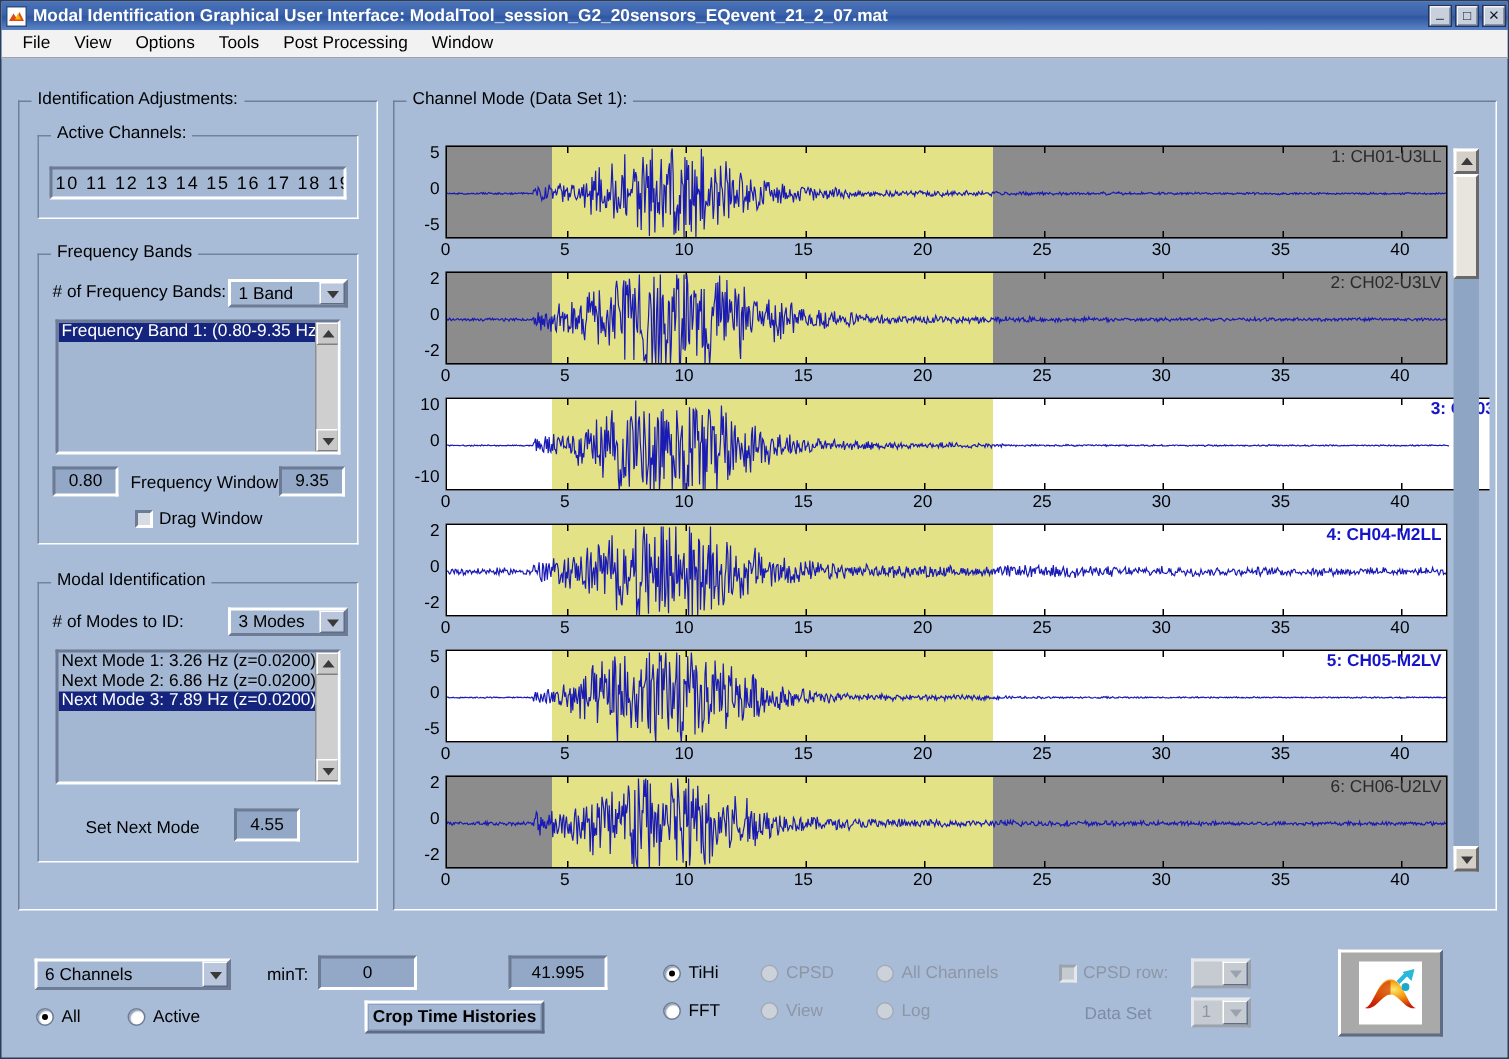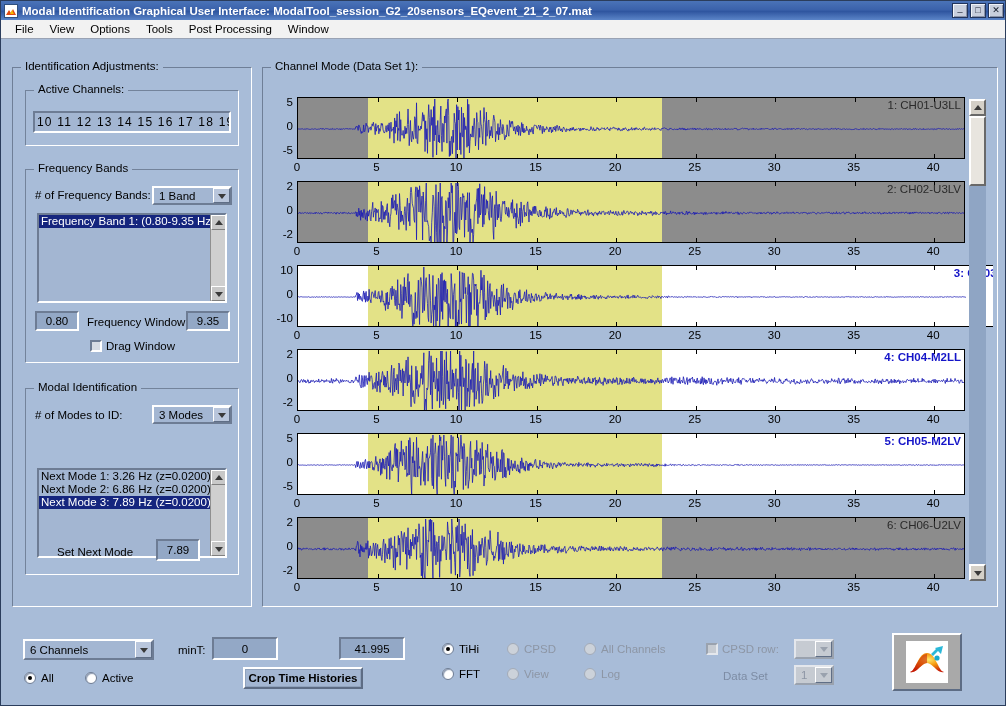--- a/index.html
+++ b/index.html
@@ -228,35 +228,35 @@
   <div class="frame" style="left:24px;top:387px;width:214px;height:187px;">
     <div class="ftitle">Modal Identification</div>
   </div>
   <div class="lbl" style="left:34px;top:408px;"># of Modes to ID:</div>
   <div class="popup" style="left:151px;top:404px;width:80px;height:19px;">
     <span class="pv">3 Modes</span>
     <span class="pbtn">
         <i class="tri dn"></i>
       </span>
   </div>
-  <div class="listbox" style="left:36px;top:432px;width:190px;height:90px;margin-top:35px;">
+  <div class="listbox" style="left:36px;top:432px;width:190px;height:90px;">
     <div class="lrow" style="margin-right:15px;">Next Mode 1: 3.26 Hz (z=0.0200)</div>
     <div class="lrow" style="margin-right:15px;">Next Mode 2: 6.86 Hz (z=0.0200)</div>
     <div class="lrow sel" style="margin-right:15px;">Next Mode 3: 7.89 Hz (z=0.0200)</div>
     <div class="lbscroll">
       <div class="arw up">
           <i class="tri up"></i>
         </div>
       <div class="arw dn">
           <i class="tri dn"></i>
         </div>
     </div>
   </div>
   <div class="lbl" style="left:56px;top:545px;">Set Next Mode</div>
-  <div class="edit" style="left:155px;top:538px;width:44px;height:22px;">7.89</div>
+  <div class="edit" style="left:155px;top:538px;width:44px;height:22px;">4.55</div>
 
   <div class="panel" style="left:261px;top:66px;width:736px;height:540px;">
     <div class="ptitle">Channel Mode (Data Set 1):</div>
   </div>
 
   <div id="axeswrap" style="left:266px;top:88px;width:726px;height:505px;">
       <div class="ax inactive" style="left: 30px; top: 8px; width: 668px; height: 62px;">
         <div class="ysel" style="left: 69.9893px; width: 294.273px; background: rgb(227, 226, 135);"></div>
         <div class="tick top" style="left: 79.5333px;"></div>
         <div class="tick bot" style="left: 79.5333px;"></div>

